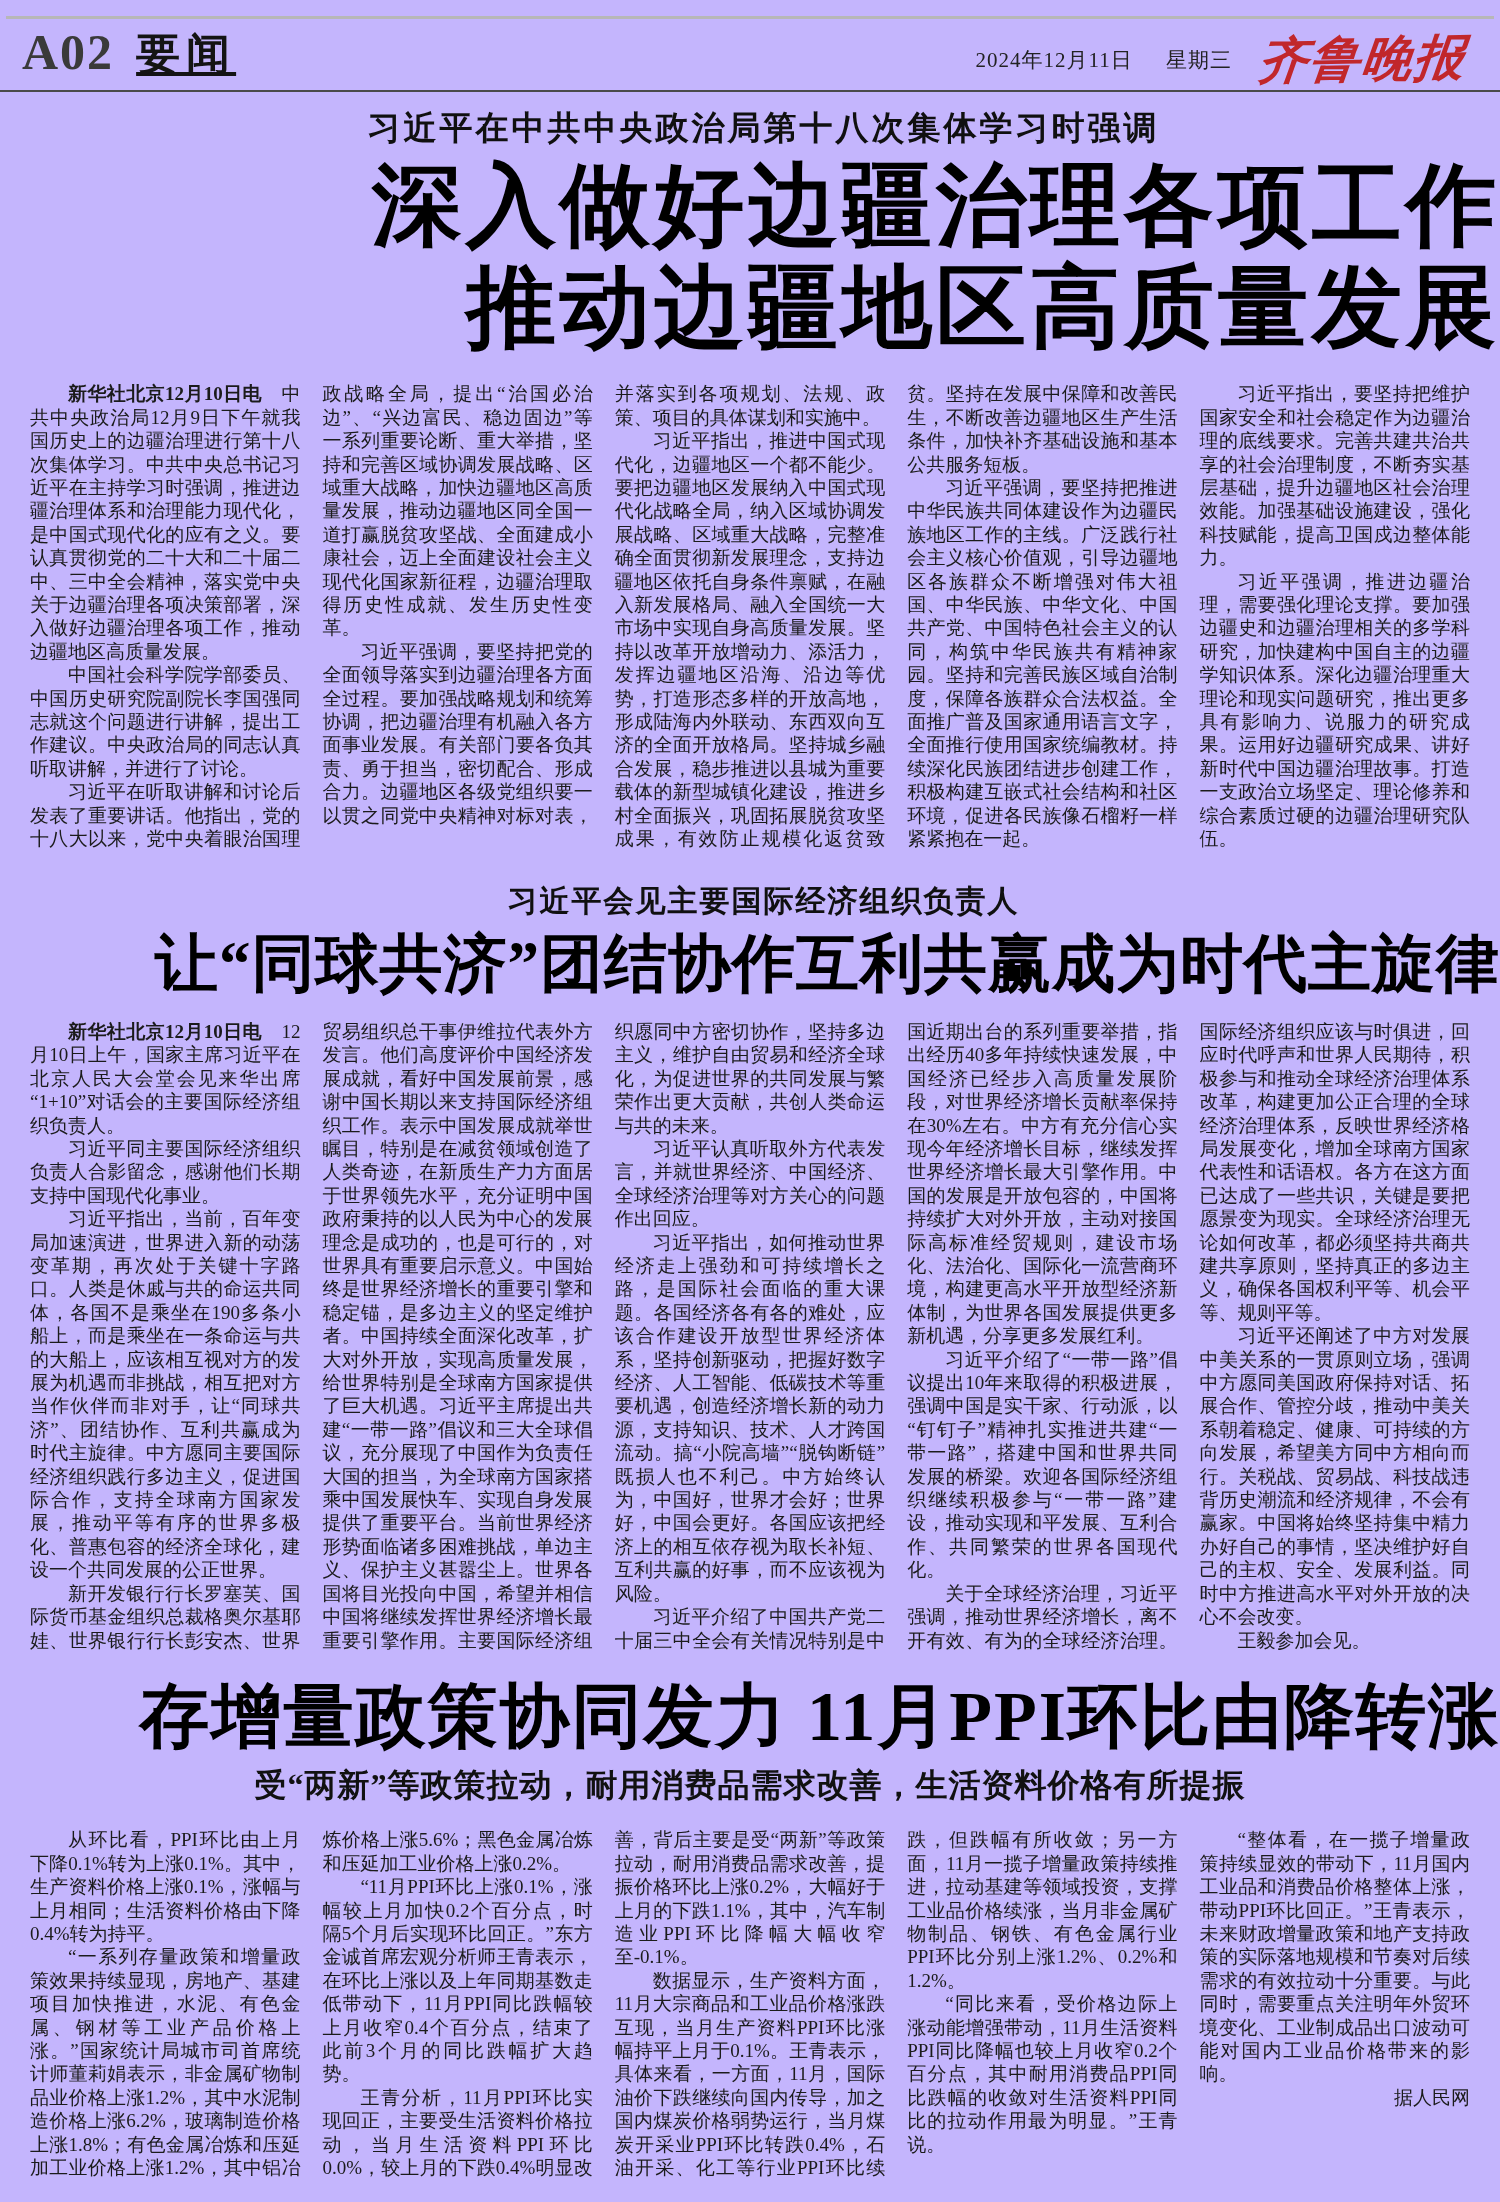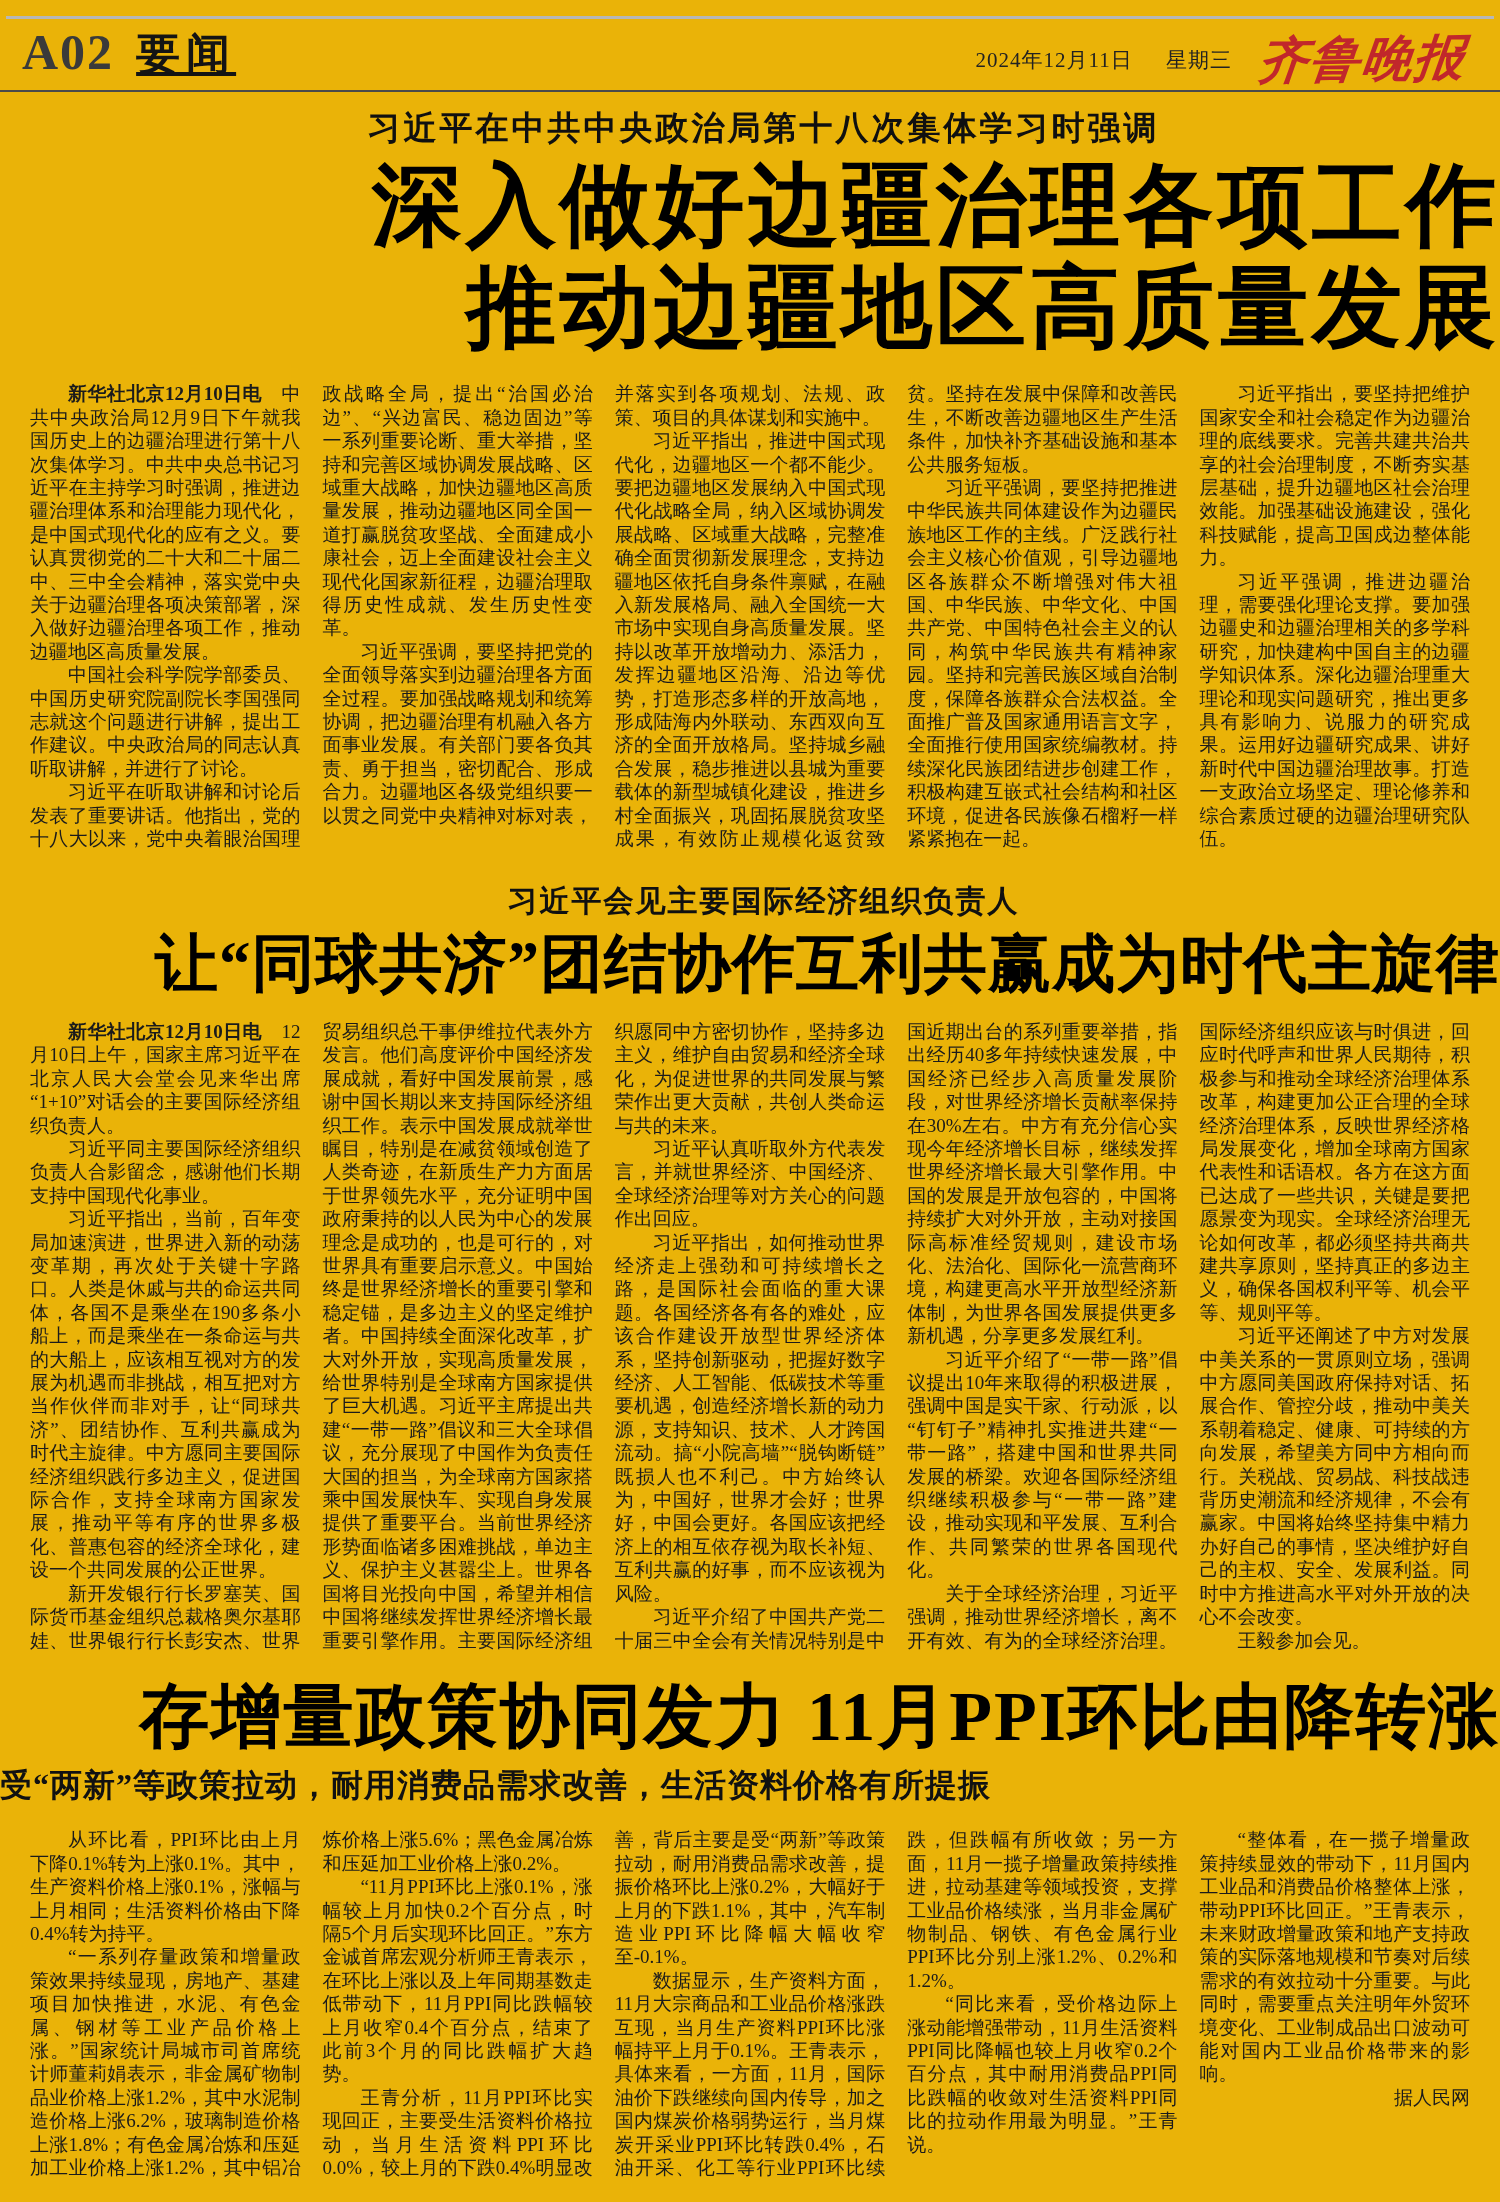--- a/index.html
+++ b/index.html
@@ -1,18 +1,18 @@
 <!DOCTYPE html>
 <html lang="zh"><head>
 <meta charset="utf-8">
 <style>
   html,body{margin:0;padding:0;background:#e8e8e8;}
   .page{
     position:relative;width:1500px;height:2202px;margin:0 auto;
-    background:#eab308;color:#161616;overflow:hidden;
+    background:#c4b5fd;color:#161616;overflow:hidden;
     font-family:"Liberation Serif","DejaVu Serif",serif;
   }
   .top-rule{margin:16px 6px 0;border-top:3px solid #b7b7b7;}
   
   .topbar{
     display:flex;justify-content:space-between;align-items:flex-end;
     padding:4px 26px 6px 22px;border-bottom:2px solid #4a4a4a;
   }
   .edition-block{display:flex;align-items:baseline;gap:22px;}
   .edition{font-size:50px;font-weight:bold;color:#3a3a3a;letter-spacing:2px;}
@@ -38,21 +38,21 @@
   .body-cols p.credit{text-align:right;text-indent:0;}
   .body-cols b{font-weight:bold;}
   
   .a1-kicker{font-size:33px;margin:14px 0 2px;letter-spacing:3px;}
   .a1-headline{font-size:90px;line-height:1.13;margin:4px 0 24px;letter-spacing:4px;}
   
   .a2-kicker{font-size:30px;margin:30px 0 0;letter-spacing:2px;}
   .a2-headline{font-size:63px;line-height:1.15;margin:6px 0 20px;letter-spacing:1px;}
   
   .a3-headline{font-size:70px;line-height:1.12;margin:26px 0 0;letter-spacing:2px;}
-  .a3-deck{font-size:32px;font-weight:600;color:#111;margin:8px 0 20px;letter-spacing:1px;}
+  .a3-deck{text-align:center;font-size:32px;font-weight:600;color:#111;margin:8px 0 20px;letter-spacing:1px;}
 </style>
 </head>
 <body>
 
 <div class="page">
 
   <div class="top-rule"></div>
 
   <header class="topbar">
     <div class="edition-block">

